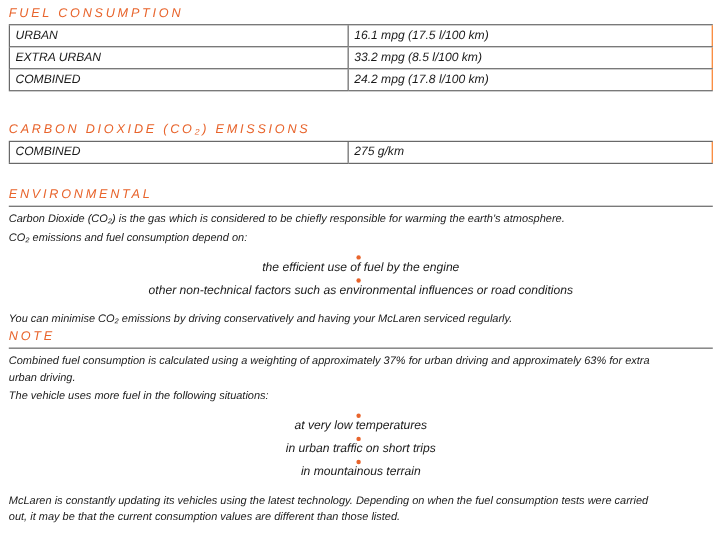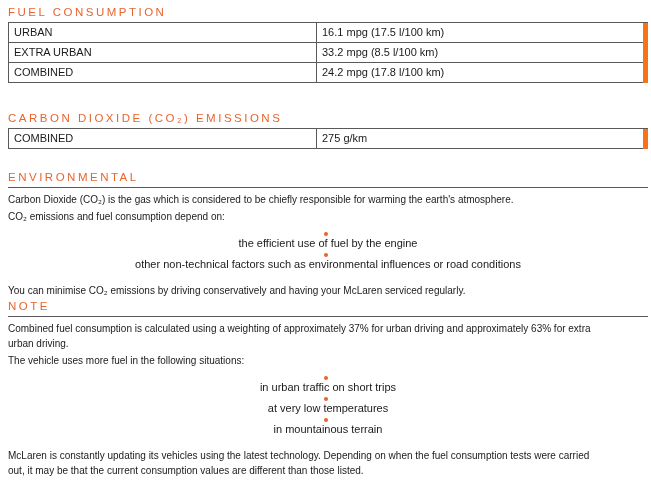--- a/index.html
+++ b/index.html
@@ -1,15 +1,15 @@
 <!DOCTYPE html>
 <html><head>
 <meta charset="utf-8">
 <style>
-  * { box-sizing: border-box; }
+  * { box-sizing: border-box; font-style: italic; }
   html, body { margin: 0; padding: 0; background: #ffffff; }
   .page {
     width: 651px;
     height: 503px;
     padding: 6px 3px 4px 8px;
     font-family: "Liberation Sans", "DejaVu Sans", sans-serif;
     color: #1a1a1a;
     background: #ffffff;
     overflow: hidden;
     position: relative;
@@ -21,21 +21,21 @@
     letter-spacing: 2.5px;
     margin: 0;
     padding: 0 0 4px 0;
     border-bottom: 1px solid #595959;
     text-transform: uppercase;
   }
   table.spec-table {
     width: 100%;
     border-collapse: collapse;
     border-left: 1px solid #595959;
-    border-right: 5px solid #f97316;
+    border-right: 1px solid #f97316;
     table-layout: fixed;
     padding-left: 32px;
   }
   table.spec-table td {
     border-bottom: 1px solid #595959;
     font-size: 11px;
     padding: 3px 5px 4px 5px;
     height: 19px;
     vertical-align: middle;
   }
@@ -123,25 +123,25 @@
     <p class="body-text">You can minimise CO₂ emissions by driving conservatively and having your McLaren serviced regularly.</p>
   </section>
 
   <section class="section-note">
     <h2 class="heading">NOTE</h2>
     <p class="body-text">Combined fuel consumption is calculated using a weighting of approximately 37% for urban driving and approximately 63% for extra urban driving.</p>
     <p class="body-text">The vehicle uses more fuel in the following situations:</p>
     <ul class="bullet-list">
       <li class="bullet-item">
         <span class="bullet-marker"></span>
-        <span>in urban traffic on short trips</span>
+        <span>at very low temperatures</span>
       </li>
       <li class="bullet-item">
         <span class="bullet-marker"></span>
-        <span>at very low temperatures</span>
+        <span>in urban traffic on short trips</span>
       </li>
       <li class="bullet-item">
         <span class="bullet-marker"></span>
         <span>in mountainous terrain</span>
       </li>
     </ul>
     <p class="body-text closing-gap">McLaren is constantly updating its vehicles using the latest technology. Depending on when the fuel consumption tests were carried out, it may be that the current consumption values are different than those listed.</p>
   </section>
 
 </div>

